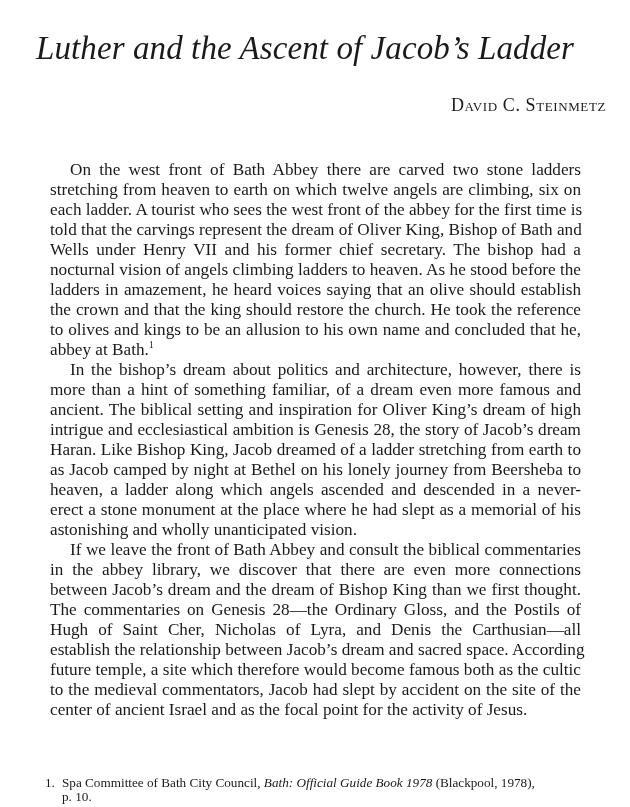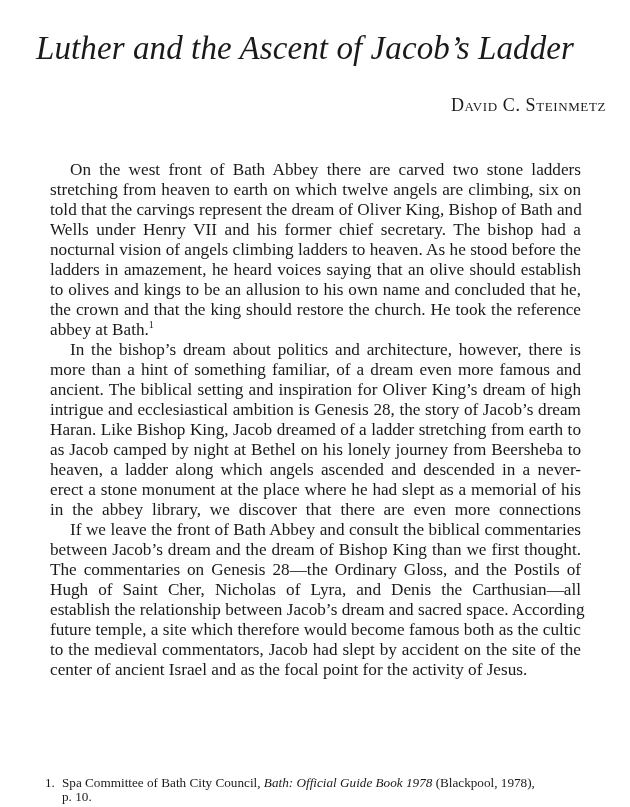--- a/index.html
+++ b/index.html
@@ -19,41 +19,43 @@
 </head>
 <body>
 
 <div class="title">Luther and the Ascent of Jacob’s Ladder</div>
 <div class="author">David C. Steinmetz</div>
 
 <div class="body">
   <div>
     <span class="line indent">On the west front of Bath Abbey there are carved two stone ladders</span>
     <span class="line">stretching from heaven to earth on which twelve angels are climbing, six on</span>
+    <span class="line">each ladder. A tourist who sees the west front of the abbey for the first time is</span>
     <span class="line">told that the carvings represent the dream of Oliver King, Bishop of Bath and</span>
     <span class="line">Wells under Henry VII and his former chief secretary. The bishop had a</span>
     <span class="line">nocturnal vision of angels climbing ladders to heaven. As he stood before the</span>
     <span class="line">ladders in amazement, he heard voices saying that an olive should establish</span>
+    <span class="line">the crown and that the king should restore the church. He took the reference</span>
     <span class="line">to olives and kings to be an allusion to his own name and concluded that he,</span>
-    <span class="line">the crown and that the king should restore the church. He took the reference</span>
     <span class="line last"><span>abbey at Bath.</span><sup class="fnref">1</sup></span>
   </div>
   <div>
     <span class="line indent">In the bishop’s dream about politics and architecture, however, there is</span>
     <span class="line">more than a hint of something familiar, of a dream even more famous and</span>
     <span class="line">ancient. The biblical setting and inspiration for Oliver King’s dream of high</span>
     <span class="line">intrigue and ecclesiastical ambition is Genesis 28, the story of Jacob’s dream</span>
     <span class="line">Haran. Like Bishop King, Jacob dreamed of a ladder stretching from earth to</span>
     <span class="line">as Jacob camped by night at Bethel on his lonely journey from Beersheba to</span>
     <span class="line">heaven, a ladder along which angels ascended and descended in a never-</span>
     <span class="line">erect a stone monument at the place where he had slept as a memorial of his</span>
+    <span class="line last">astonishing and wholly unanticipated vision.</span>
   </div>
   <div>
+    <span class="line indent">If we leave the front of Bath Abbey and consult the biblical commentaries</span>
     <span class="line">in the abbey library, we discover that there are even more connections</span>
-    <span class="line indent">If we leave the front of Bath Abbey and consult the biblical commentaries</span>
     <span class="line">between Jacob’s dream and the dream of Bishop King than we first thought.</span>
     <span class="line">The commentaries on Genesis 28—the Ordinary Gloss, and the Postils of</span>
     <span class="line">Hugh of Saint Cher, Nicholas of Lyra, and Denis the Carthusian—all</span>
     <span class="line">establish the relationship between Jacob’s dream and sacred space. According</span>
     <span class="line">future temple, a site which therefore would become famous both as the cultic</span>
     <span class="line">to the medieval commentators, Jacob had slept by accident on the site of the</span>
     <span class="line last">center of ancient Israel and as the focal point for the activity of Jesus.</span>
   </div>
 </div>
 

